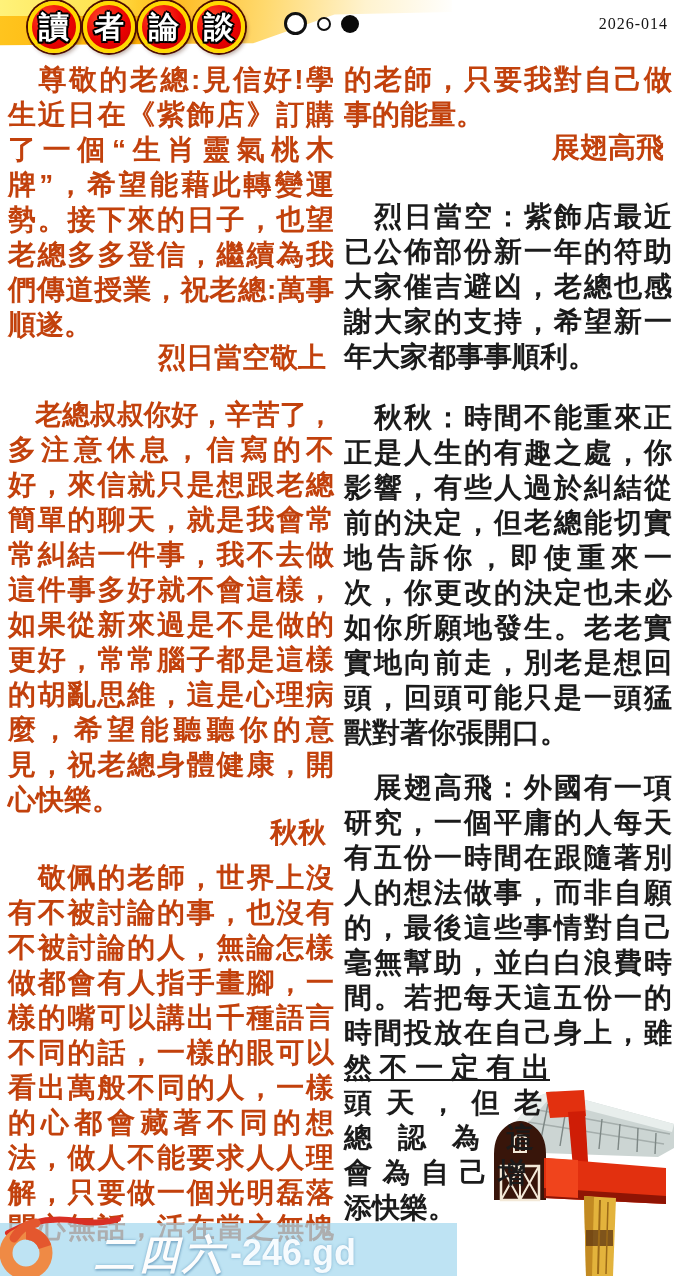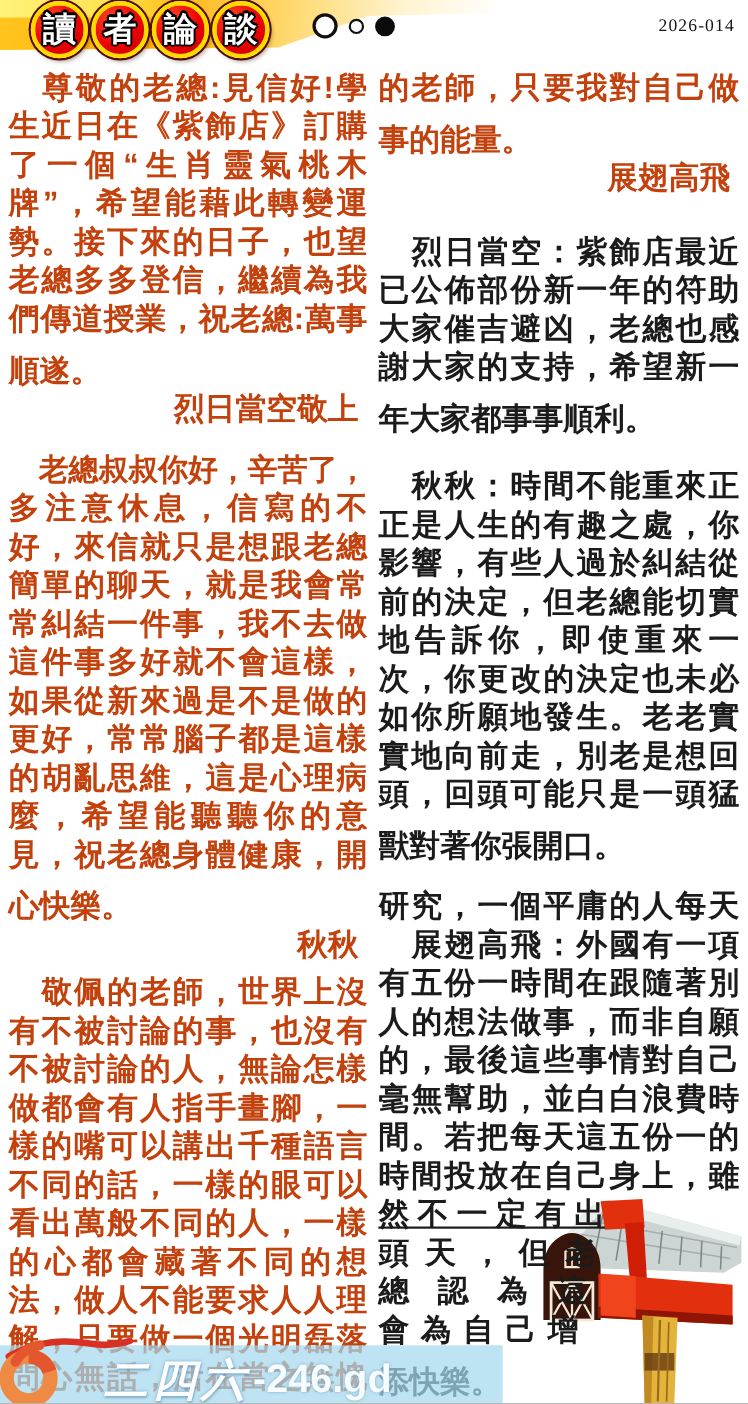--- a/index.html
+++ b/index.html
@@ -48,22 +48,22 @@
   .col-right .block:nth-child(2){margin-top:32px;}
   .col-right .block:nth-child(3){margin-top:26px;}
   .col-right .block:nth-child(4){margin-top:20px;}
   .block--letter{color:#c2410c;}
   .block--reply{color:#1b1b1b;}
   .line{
     height:35px;line-height:35px;font-size:28px;font-weight:700;
     white-space:nowrap;overflow:visible;
   }
   .a-j{text-align:justify;text-align-last:justify;text-justify:inter-character;}
-  .a-l{text-align:center;text-align-last:left;margin-top:12px;}
-  .a-r{text-align:left;text-align-last:right;padding-right:8px;box-sizing:border-box;}
+  .a-l{text-align:center;text-align-last:left;}
+  .a-r{text-align:left;text-align-last:right;padding-right:8px;box-sizing:border-box;font-family:Liberation Mono, monospace;}
   
   .banner{
     position:absolute;left:0;bottom:0;width:457px;height:53px;
     background:rgba(165,216,238,0.72);z-index:6;
   }
   .site-logo{position:absolute;left:0px;top:-16px;width:130px;height:70px;}
   .sitewrap{position:absolute;left:98px;top:4px;white-space:nowrap;}
   .site-name{
     display:inline-block;color:#fdfdfd;font-weight:900;font-size:40px;
     transform:skewX(-14deg);letter-spacing:4px;
@@ -161,22 +161,22 @@
         <div class="line a-j">影響，有些人過於糾結從</div>
         <div class="line a-j">前的決定，但老總能切實</div>
         <div class="line a-j">地告訴你，即使重來一</div>
         <div class="line a-j">次，你更改的決定也未必</div>
         <div class="line a-j">如你所願地發生。老老實</div>
         <div class="line a-j">實地向前走，別老是想回</div>
         <div class="line a-j">頭，回頭可能只是一頭猛</div>
         <div class="line a-l">獸對著你張開口。</div>
       </div>
       <div class="block block--reply">
+        <div class="line a-j">　展翅高飛：外國有一項</div>
         <div class="line a-j">研究，一個平庸的人每天</div>
-        <div class="line a-j">　展翅高飛：外國有一項</div>
         <div class="line a-j">有五份一時間在跟隨著別</div>
         <div class="line a-j">人的想法做事，而非自願</div>
         <div class="line a-j">的，最後這些事情對自己</div>
         <div class="line a-j">毫無幫助，並白白浪費時</div>
         <div class="line a-j">間。若把每天這五份一的</div>
         <div class="line a-j">時間投放在自己身上，雖</div>
         <div class="line a-j" style="width: 206px; text-decoration: underline;">然不一定有出</div>
         <div class="line a-j" style="width: 198px;">頭天，但老</div>
         <div class="line a-j" style="width: 190px;">總認為這</div>
         <div class="line a-j" style="width: 182px;">會為自己增</div>

